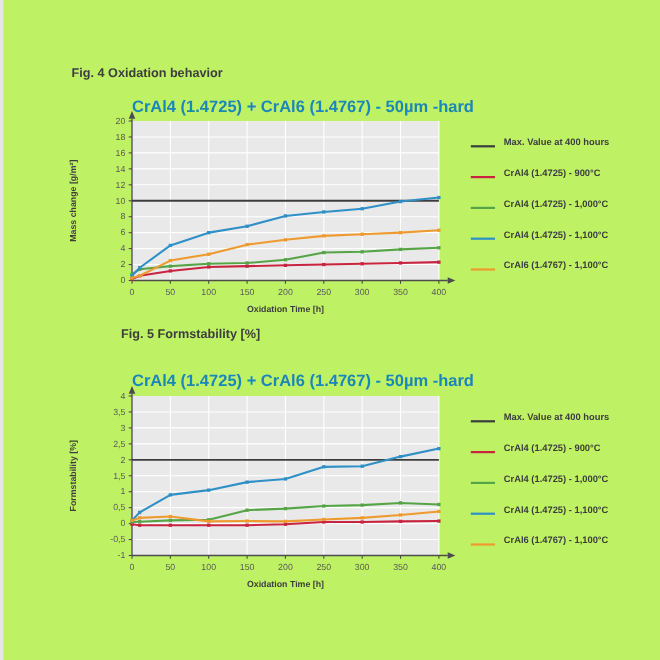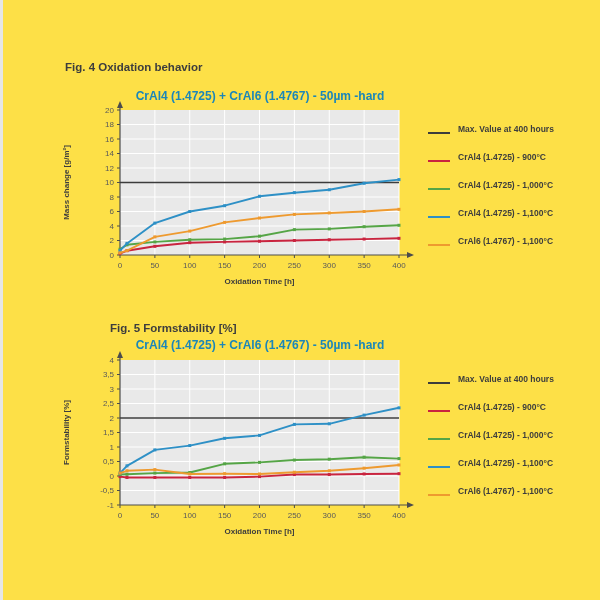--- a/index.html
+++ b/index.html
@@ -1,22 +1,22 @@
 <!DOCTYPE html>
 <html><head>
 <meta charset="utf-8">
 <style>
   html,body{margin:0;padding:0;}
   body{width:600px;height:600px;background:#ffffff;font-family:"Liberation Sans",sans-serif;position:relative;overflow:hidden;}
-  .page{position:absolute;left:0;top:0;width:600px;height:600px;background:#fde047;}
+  .page{position:absolute;left:0;top:0;width:600px;height:600px;background:#bef264;}
   .edge-strip{position:absolute;left:0;top:0;width:3px;height:600px;background:#e6e6e6;}
   .fig-heading{position:absolute;left:65px;font-size:11.5px;font-weight:bold;color:#3d3d3d;white-space:nowrap;}
   #heading1{top:61px;}
-  #heading2{top:322px;padding-left:45px;}
-  .chart-title{position:absolute;left:120px;width:280px;text-align:center;font-size:12px;font-weight:bold;color:#1b86b9;white-space:nowrap;}
+  #heading2{top:298px;padding-left:45px;}
+  .chart-title{position:absolute;left:120px;width:280px;text-align:center;font-size:15px;font-weight:bold;color:#1b86b9;white-space:nowrap;}
   #title1{top:89px;}
   #title2{top:338px;}
   svg.chart{position:absolute;left:55px;width:350px;height:200px;overflow:visible;}
   #chart1{top:100px;}
   #chart2{top:350px;}
   .legend{position:absolute;left:428px;width:150px;}
   #legend1{top:120px;}
   #legend2{top:370px;}
   .legend-row{display:flex;align-items:flex-end;height:14px;margin-bottom:14px;}
   .legend-swatch{width:22px;height:2px;margin-right:8px;flex:none;}

